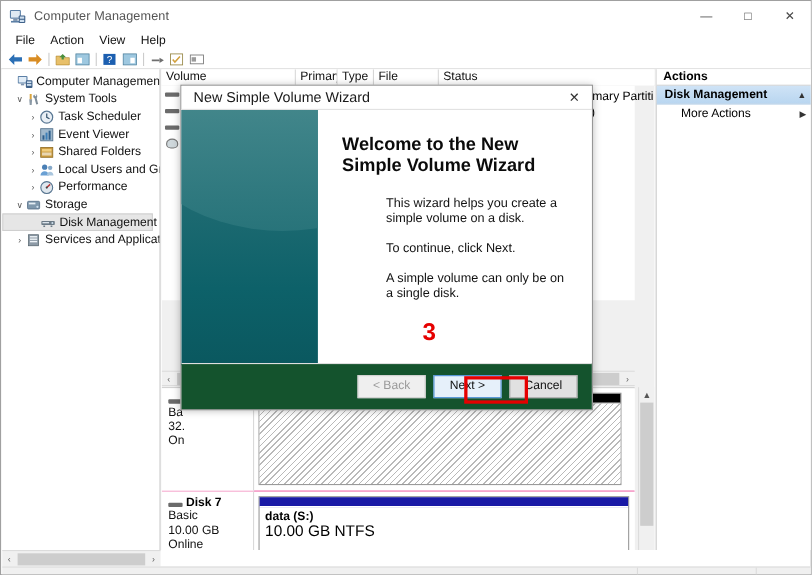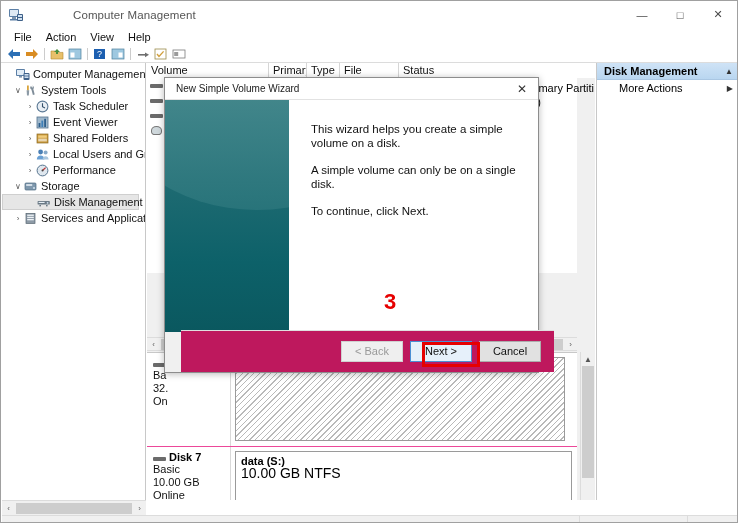--- a/index.html
+++ b/index.html
@@ -15,21 +15,21 @@
     position:relative; width:738px; height:523px;
     background:#ffffff;
     border:1px solid #a0a0a0;
     overflow:hidden;
   }
 
   
   .titlebar {
     position:absolute; left:0; top:0; width:736px; height:27px;
     background:#ffffff;
-    display:flex; align-items:center;gap:42px;
+    display:flex; align-items:center;
   }
   .titlebar .tb-icon {
     width:16px; height:16px; margin-left:7px; margin-right:7px;
     position:relative; flex:none;
   }
   .tb-title {
     font-size:11.5px; color:#555; letter-spacing:.1px;
   }
   .winbtns { position:absolute; right:0; top:0; height:27px; display:flex; }
   .winbtn {
@@ -113,21 +113,21 @@
   }
   .diskrow { display:flex; border-bottom:1px solid #ec4899; background:#fff; }
   .disk-info {
     width:84px; padding:4px 0 4px 6px; background:#fff;
     border-right:1px solid #d9d9d9; flex:none;
   }
   .disk-name { font-weight:bold; font-size:11px; display:flex; align-items:center; }
   .disk-name .dn-ico { width:13px; height:9px; margin-right:3px; flex:none; position:relative; }
   .disk-meta { font-size:11px; line-height:13px; color:#111; }
   .disk-parts { flex:1; padding:4px 5px 5px 4px; display:flex; gap:4px; }
-  .part { border:1px solid #9a9a9a; background:#fff; display:flex; flex-direction:row; }
+  .part { border:1px solid #9a9a9a; background:#fff; display:flex; flex-direction:column; }
   .part-bar { height:9px; background:#1919a6; border-bottom:1px solid #fff; }
   .part-bar.black { background:#000; }
   .part-body { padding:3px 5px; flex:1; }
   .part-body.hatch {
     background-image:repeating-linear-gradient(135deg,#ffffff 0 3px,#b9b9b9 3px 4px);
   }
   .part-t1 { font-weight:bold; font-size:11px; }
   .part-t2, .part-t3 { font-size:14px; line-height:13px; }
 
   .disk-vscroll {
@@ -160,21 +160,21 @@
   
   .dialog {
     position:absolute; left:163px; top:76px; width:375px; height:296px;
     background:#f0f0f0; border:1px solid #8d8d8d;
     box-shadow:0 1px 7px rgba(0,0,0,.28);
   }
   .dlg-title {
     height:21px; background:#fff; display:flex; align-items:center;
     padding-left:11px;
   }
-  .dlg-title .t { font-size:10px; color:#1a1a1a; flex:1; }
+  .dlg-title .t { font-size:13px; color:#1a1a1a; flex:1; }
   .dlg-x {
     width:32px; height:21px; display:flex; align-items:center; justify-content:center;
     font-size:12px; color:#333;
   }
   .dlg-body {
     position:absolute; left:0; top:21px; width:373px; height:232px;
     background:#fff; display:flex; border-top:1px solid #e2e2e2;
   }
   .banner {
     width:124px; height:232px; flex:none; position:relative; overflow:hidden;
@@ -184,26 +184,26 @@
     position:absolute; left:-58px; top:-120px; width:300px; height:230px;
     border-radius:50%;
     background:linear-gradient(180deg,#5e9a9a 0%, #3e8489 60%, #2b767c 100%);
     opacity:.85;
   }
   .dlg-content { flex:1; padding:22px 18px 0 22px; }
   .dlg-h1 {
     font-size:16.5px; font-weight:bold; color:#0b0b0b; line-height:19px;
     margin-bottom:18px;
   }
-  .dlg-p { font-size:11.5px; color:#111; margin-bottom:13px; line-height:14px; }
+  .dlg-p { font-size:11.5px; color:#111; margin-bottom:13px; line-height:14px;margin-left:40px; }
   .dlg-foot {
     position:absolute; left:0; bottom:0; width:373px; height:42px;
-    background:#be185d; border-top:1px solid #dfdfdf;
+    background:#14532d; border-top:1px solid #dfdfdf;
     display:flex; align-items:center; justify-content:flex-end;
-    padding-right:13px; gap:7px;margin-left:16px;
+    padding-right:13px; gap:7px;
   }
   .btn {
     width:62px; height:21px; font-size:11px; line-height:19px; text-align:center;
     background:#e1e1e1; border:1px solid #adadad; color:#111;
   }
   .btn.disabled { color:#9a9a9a; background:#efefef; border-color:#d0d0d0; }
   .btn.default { background:#e6f0fa; border:1px solid #4b8fd4; }
 
   
   .ann-box {
@@ -556,20 +556,21 @@
       <div class="dv-arrow">▲</div>
       <div class="dv-track">
         <div class="dv-thumb"></div>
       </div>
 
     </div>
 
   </div>
 
   <div class="pane-actions">
+    <div class="act-head">Actions</div>
     <div class="act-sel">
       <span>Disk Management</span>
       <span class="sp"></span>
       <span class="arw">▲</span>
     </div>
     <div class="act-item">
       <span>More Actions</span>
       <span class="sp"></span>
       <span class="arw">▶</span>
     </div>
@@ -578,23 +579,24 @@
   <div class="dialog">
     <div class="dlg-title">
       <span class="t">New Simple Volume Wizard</span>
       <span class="dlg-x">✕</span>
     </div>
     <div class="dlg-body">
       <div class="banner">
         <div class="arc"></div>
       </div>
       <div class="dlg-content">
+        <div class="dlg-h1">Welcome to the New Simple Volume Wizard</div>
         <div class="dlg-p">This wizard helps you create a simple volume on a disk.</div>
+        <div class="dlg-p">To continue, click Next.</div>
         <div class="dlg-p">A simple volume can only be on a single disk.</div>
-        <div class="dlg-p">To continue, click Next.</div>
       </div>
     </div>
     <div class="dlg-foot">
       <div class="btn disabled">&lt; Back</div>
       <div class="btn default">Next &gt;</div>
       <div class="btn">Cancel</div>
     </div>
   </div>
 
   <div class="ann-box"></div>

